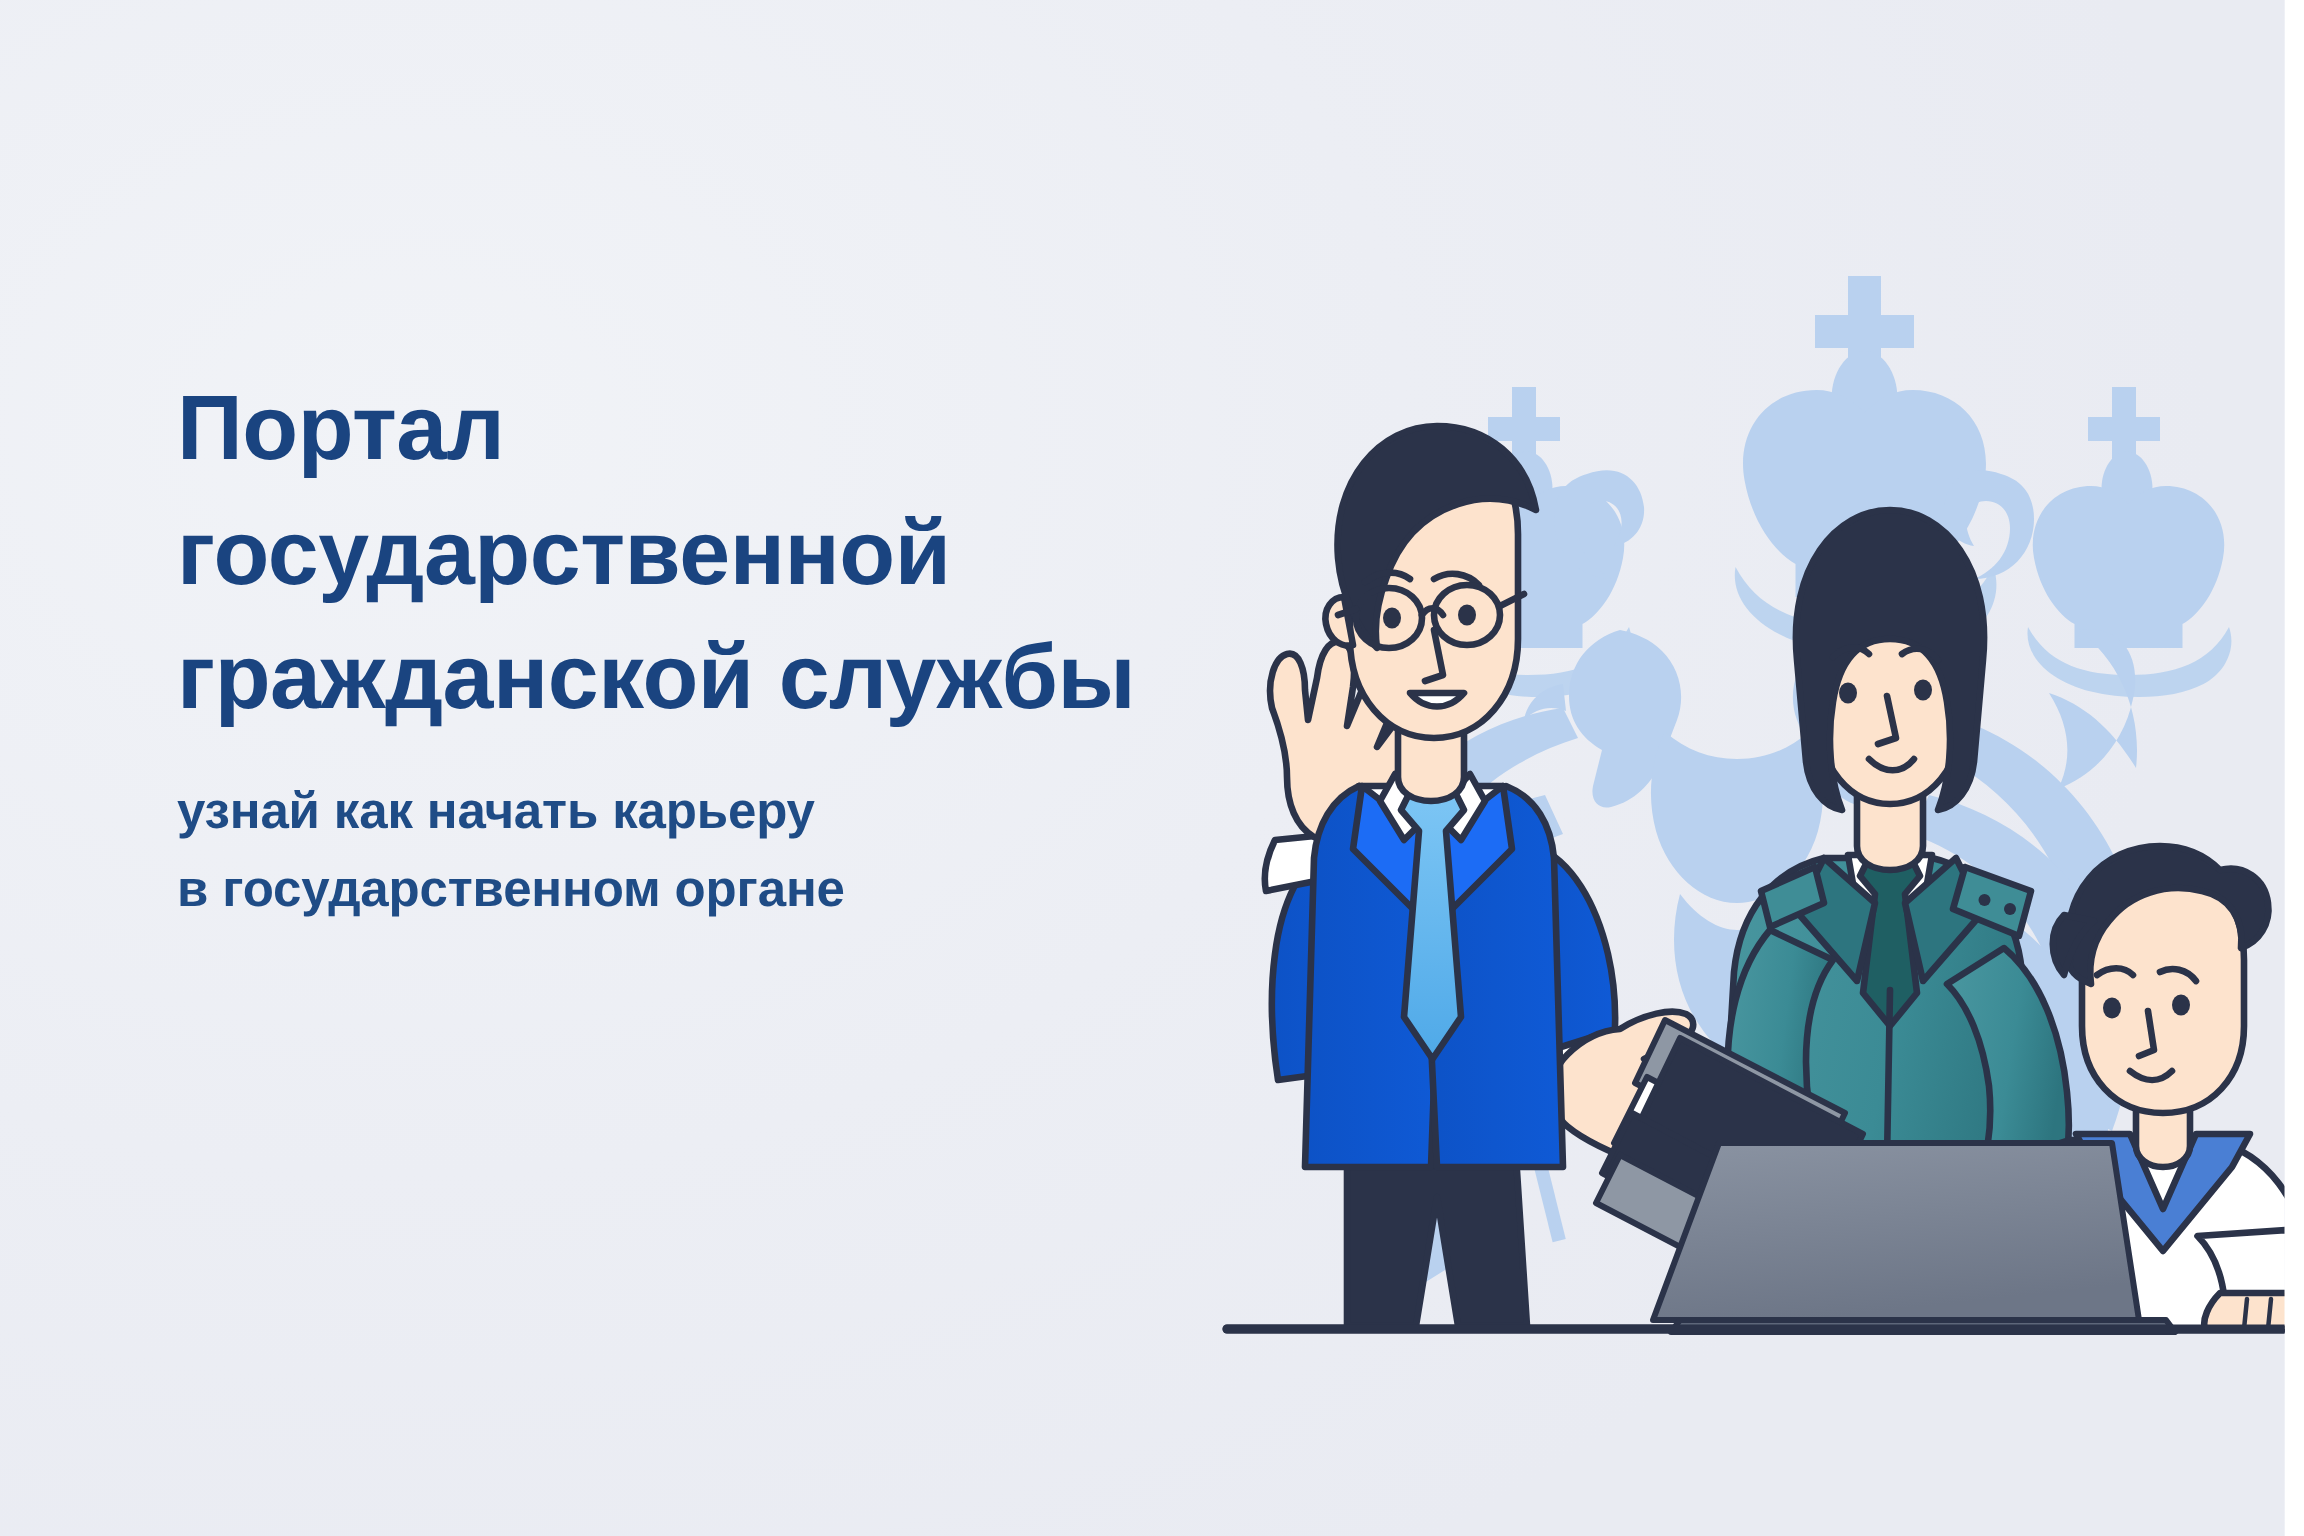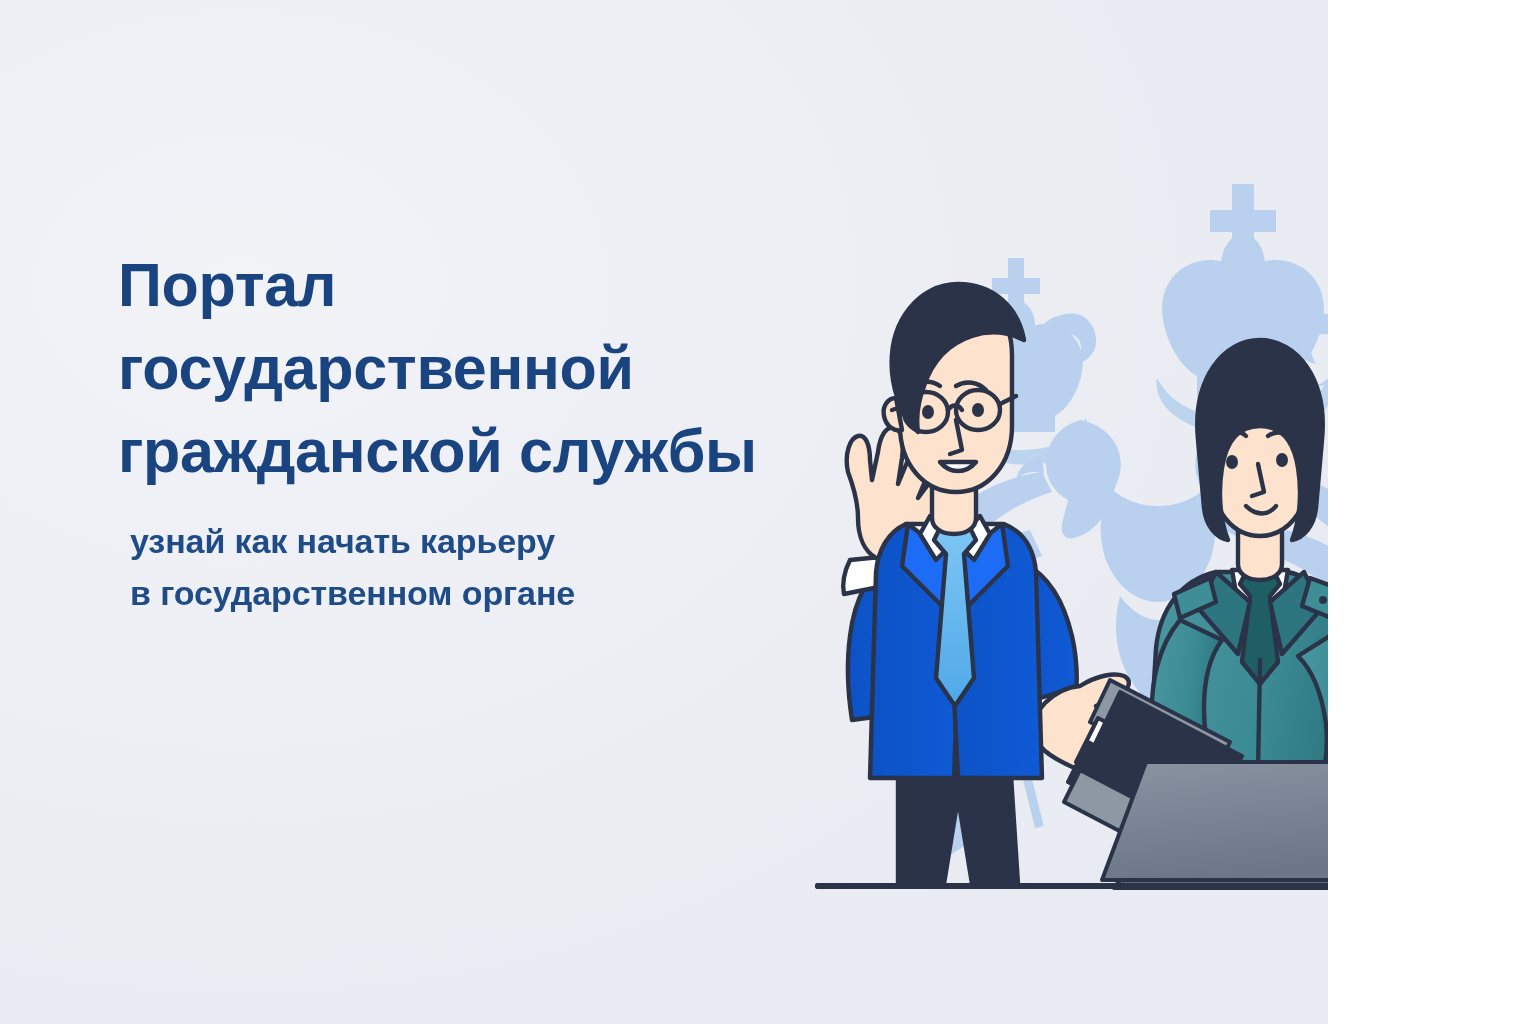--- a/index.html
+++ b/index.html
@@ -3,21 +3,21 @@
 <meta charset="utf-8">
 <title>Портал государственной гражданской службы</title>
 <style>
   html, body {
     margin: 0;
     padding: 0;
     background: #ffffff;
   }
   #banner {
     position: relative;
-    width: 1328px;
+    width: 1523px;
     height: 1024px;
     overflow: hidden;
     background: #eef0f5;
     background-image:
       radial-gradient(1200px 900px at 18% 28%, #f1f3f7 0%, #eceef4 55%, #e9ebf2 100%);
     font-family: "Liberation Sans", "DejaVu Sans", sans-serif;
     text-decoration: underline;
     -webkit-font-smoothing: antialiased;
   }
 
@@ -31,21 +31,21 @@
   #headline {
     margin: 0;
     color: #1a4480;
     font-size: 61px;
     line-height: 83px;
     font-weight: 700;
     letter-spacing: -0.3px;
     white-space: pre-line;
   }
   #subhead {
-    margin: 22px 0 0 12px;
+    margin: 22px 0 0 0;
     color: #1f4c86;
     font-size: 34px;
     line-height: 52px;
     font-weight: 600;
     letter-spacing: -0.1px;
     white-space: pre-line;
   }
 
   
   #illustration {

